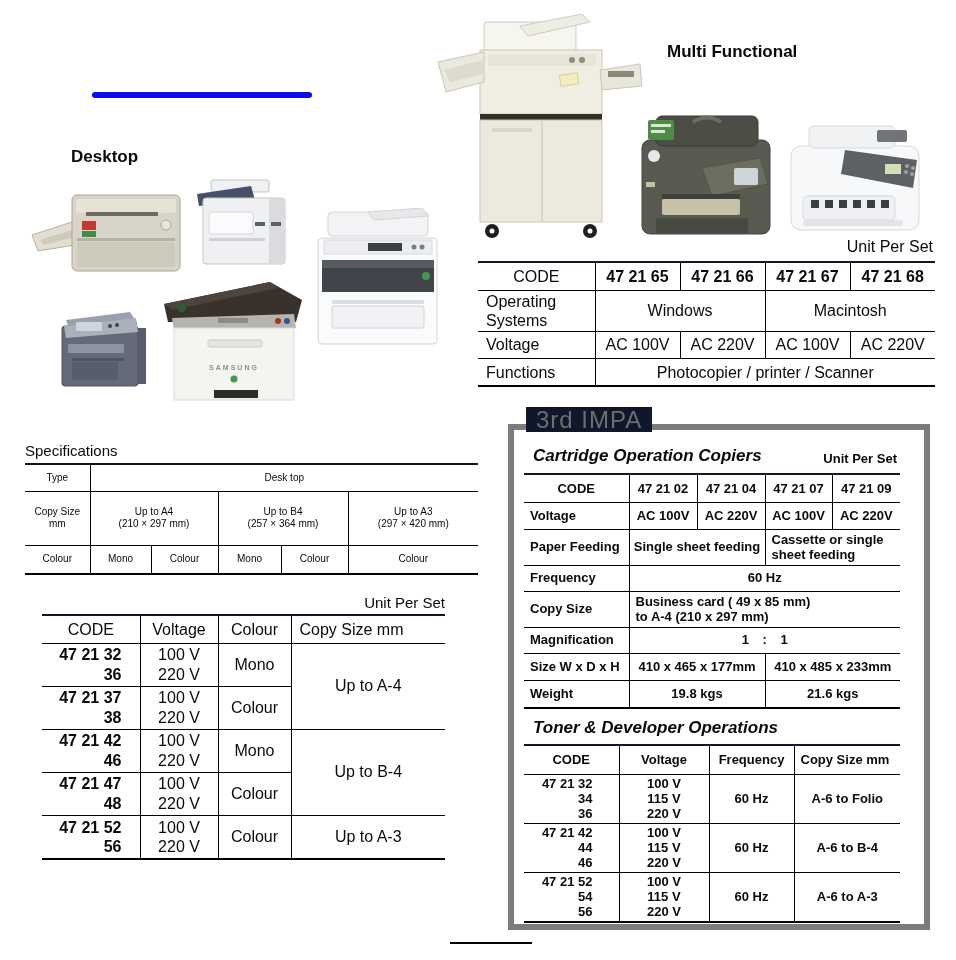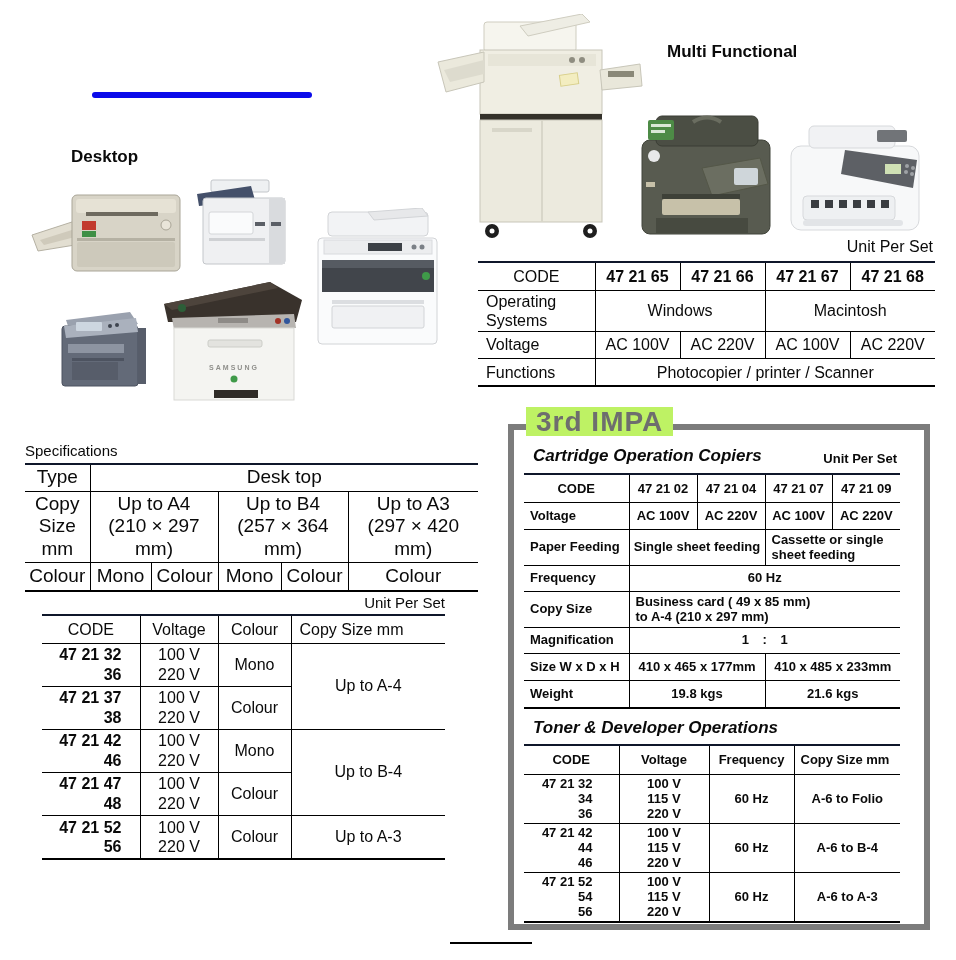--- a/index.html
+++ b/index.html
@@ -12,30 +12,30 @@
   .bluebar { height:6px; background:var(--accent,#0b0bea); border-radius:3px; }
   .seclabel { font-weight:bold; font-size:17px; }
   .unitper { font-size:16px; text-align:right; }
   .unitper2 { font-size:15px; text-align:right; }
   .spectitle { font-size:15px; }
 
   .twrap { position:absolute; border-top:2px solid #0f172a; border-bottom:2px solid #000; background:#fff; }
   .otbl { border-collapse:collapse; table-layout:fixed; width:100%; border:2px hidden; }
   .otbl td { border:1.5px solid #000; padding:1px 2px; vertical-align:middle; line-height:1.2; }
   .t16 td { font-size:16px; }
-  .t15 td { font-size:19px; }
+  .t15 td { font-size:10px; }
   .cen { text-align:center; }
   .lft { text-align:left; padding-left:8px !important; }
   .b { font-weight:bold; }
   .codecell { text-align:right; padding-right:18px !important; font-weight:bold; }
   .codecell3 { text-align:right; padding-right:26px !important; font-weight:bold; }
 
   .impa-box { border:6px solid var(--impa-border,#7c7c7c); background:transparent; }
-  .impa-title { font-weight:bold; font-size:28px; letter-spacing:1px;
-                color:var(--impa-title,#6e6e6e); background:#bef264; padding:0 10px; line-height:1.05; }
+  .impa-title { font-weight:normal; font-size:24px; letter-spacing:1px;
+                color:var(--impa-title,#6e6e6e); background:#0f172a; padding:0 10px; line-height:1.05; }
   .subttl { font-weight:bold; font-style:italic; font-size:17px; }
   .unitsm { font-weight:bold; font-size:13px; text-align:right; }
   .impa-tbl td { font-size:13px; font-weight:bold; line-height:1.18; }
   .impa-tbl .lft { padding-left:6px !important; }
   .magcell { word-spacing:10px; }
   .hline { border-top:2px solid #000; }
   svg { display:block; }
 </style>
 </head>
 <body>

